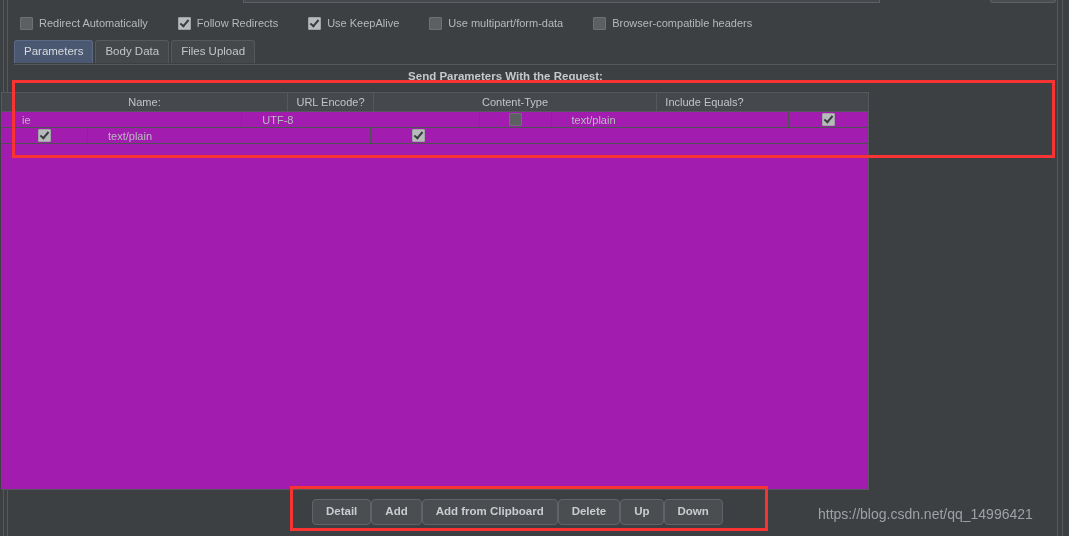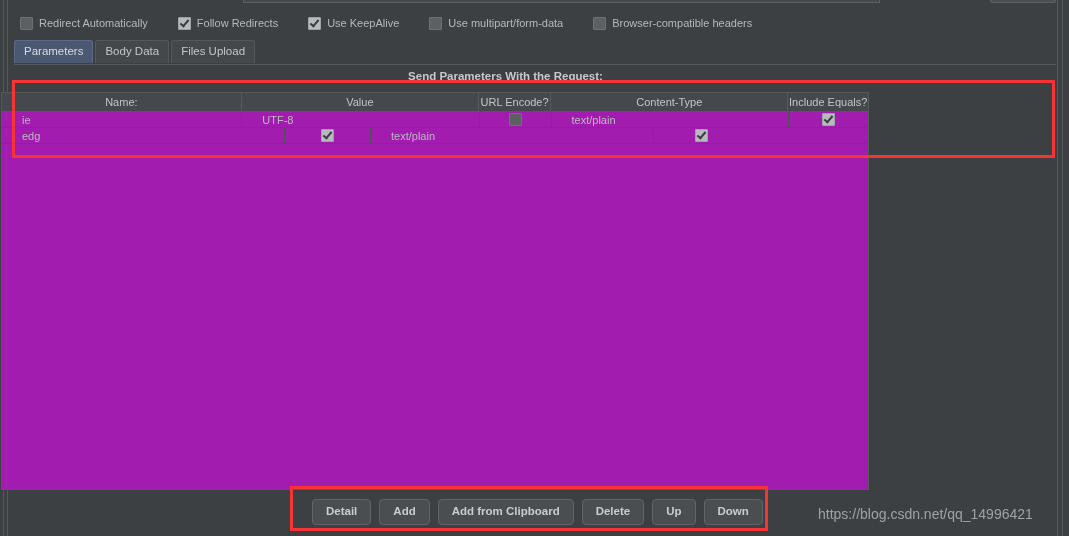--- a/index.html
+++ b/index.html
@@ -196,21 +196,20 @@
 
   
   #button-bar {
     left: 15px; top: 491px; width: 1035px; height: 45px;
   }
   #button-row {
     position: absolute;
     left: 297px; top: 8px;
     display: flex;
     align-items: center;
-    gap: 8px;
   }
   .btn {
     background: #4a4e51;
     border: 1px solid #60646a;
     border-radius: 4px;
     color: #c9ccd0;
     font-size: 11.5px;
     font-weight: bold;
     padding: 5px 13px 6px 13px;
     line-height: 13px;
@@ -277,39 +276,37 @@
     <div class="tab">Body Data</div>
     <div class="tab">Files Upload</div>
   </div>
 <div class="abs" id="tab-underline"></div>
 
 <div class="abs" id="section-title">Send Parameters With the Request:</div>
 
 <div class="abs" id="table-panel">
   <div id="table-head">
       <div class="th c-name">Name:</div>
-      <div class="th c-value">Value</div>
       <div class="th c-url">URL Encode?</div>
       <div class="th c-ctype">Content-Type</div>
       <div class="th c-eq">Include Equals?</div>
     </div>
   <div id="table-body">
       <div class="trow">
         <div class="td c-name">ie</div>
         <div class="td c-value">UTF-8</div>
         <div class="td center c-url">
           <span class="cell-cbox"></span>
         </div>
         <div class="td c-ctype">text/plain</div>
         <div class="td center c-eq">
           <span class="cell-cbox checked"></span>
         </div>
       </div>
       <div class="trow">
-        <div class="td c-value">edg</div>
         <div class="td center c-url">
           <span class="cell-cbox checked"></span>
         </div>
         <div class="td c-ctype">text/plain</div>
         <div class="td center c-eq">
           <span class="cell-cbox checked"></span>
         </div>
       </div>
     </div>
 </div>

